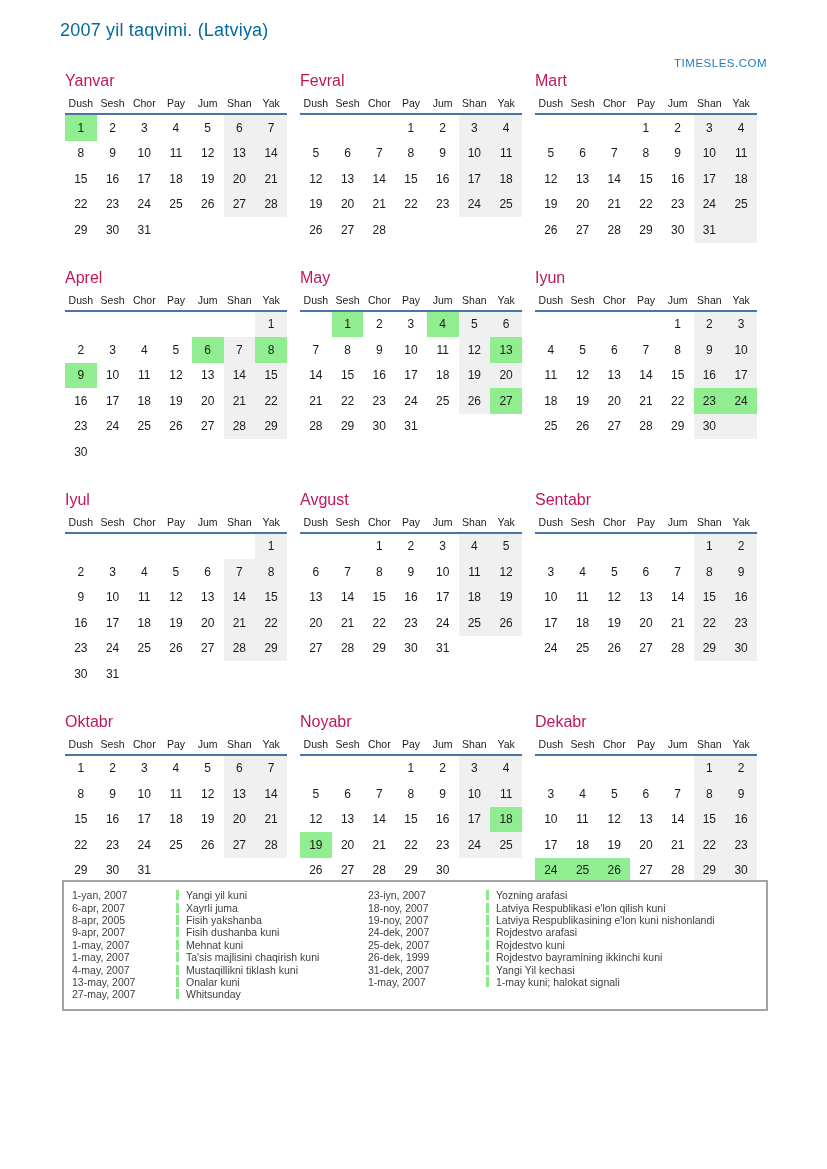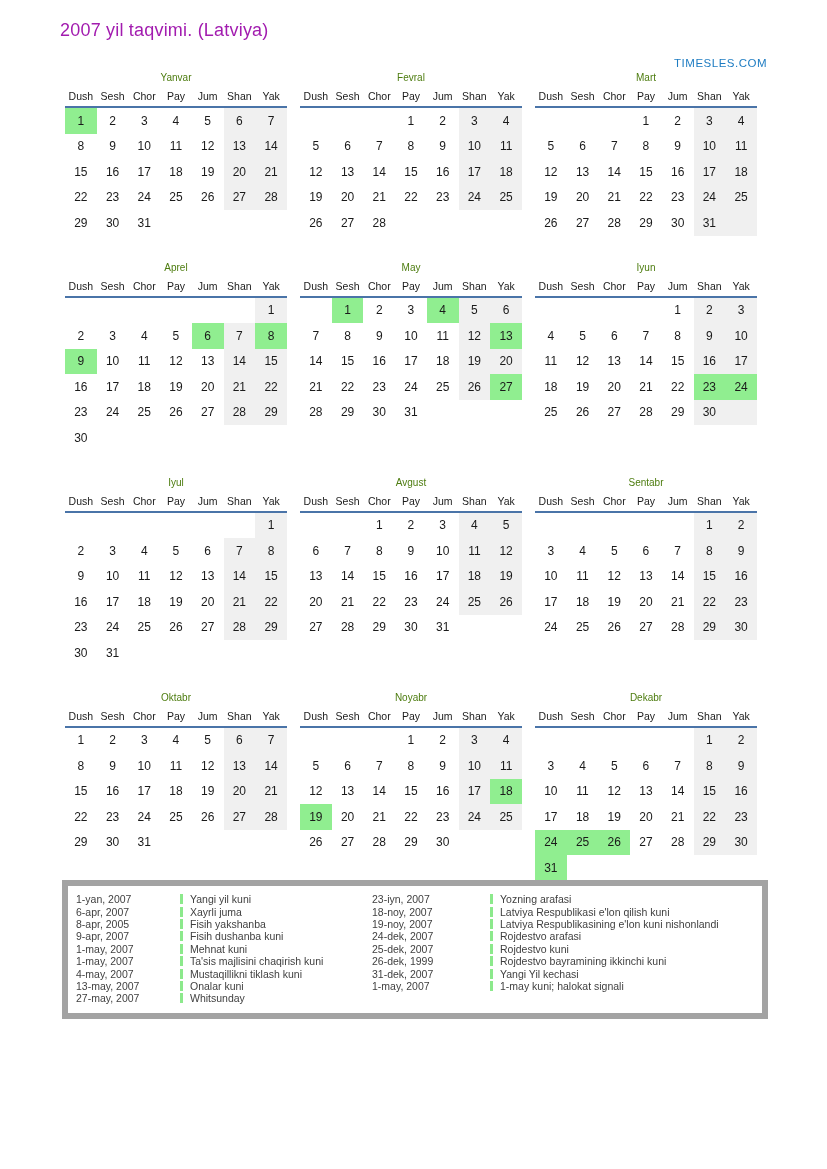--- a/index.html
+++ b/index.html
@@ -3,53 +3,53 @@
 <meta charset="utf-8">
 <style>
   html,body{margin:0;padding:0;}
   body{
     width:827px;height:1169px;position:relative;overflow:hidden;
     background:#ffffff;
     font-family:"Liberation Sans", sans-serif;
   }
   .page-title{
     position:absolute;left:60px;top:20px;
-    font-size:18px;color:#a21caf;letter-spacing:.2px;
+    font-size:18px;color:#0369a1;letter-spacing:.2px;
   }
   .brand{
     position:absolute;right:60px;top:25px;
     font-size:11.5px;letter-spacing:.5px;color:#1e7cc2;
     text-decoration:none;cursor:pointer;margin-top:32px;
   }
   .cal-grid{
     position:absolute;left:65px;top:72px;width:692px;
     display:grid;grid-template-columns:repeat(3,222px);
     column-gap:13px;row-gap:26px;align-items:start;
   }
   .month{width:222px;}
   .month-title{
-    text-align:center;font-size:10px;color:#4d7c0f;
+    text-align:left;font-size:16px;color:#be185d;
     padding-bottom:5px;
   }
   .month table{
     width:100%;border-collapse:collapse;table-layout:fixed;
   }
   .month th{
     font-size:10.5px;font-weight:normal;color:#1a1a1a;
     padding:2px 0 4px 0;border-bottom:2px solid #4a74a8;
     text-align:center;
   }
   .month td{
     height:23.5px;text-align:center;font-size:12px;color:#1a1a1a;
   }
   .month td.we{background:#f0f0f0;}
   .month td.hl{background:#90ee90;}
   .legend{
     position:absolute;left:62px;top:880px;width:706px;box-sizing:border-box;
-    border:6px solid #a3a3a3;background:#ffffff;
+    border:2px solid #a3a3a3;background:#ffffff;
     padding:7px 8px 8px 8px;display:flex;
   }
   .legend-col{display:flex;flex-direction:column;}
   .legend-col.left{width:296px;flex:0 0 auto;}
   .legend-col.right{flex:1;}
   .legend-row{
     display:flex;align-items:center;height:12.4px;
     font-size:10.5px;color:#3f3f3f;white-space:nowrap;
   }
   .legend-date{flex:0 0 auto;}

